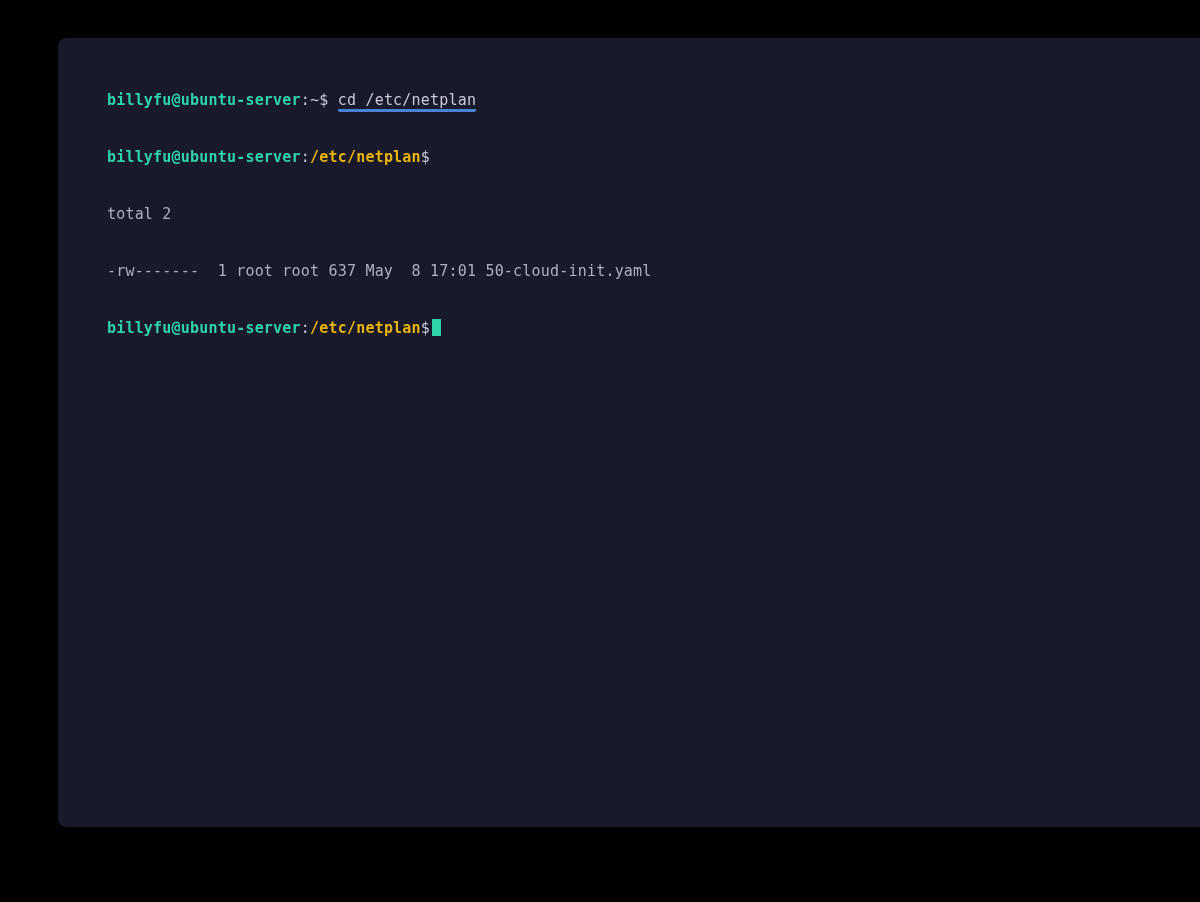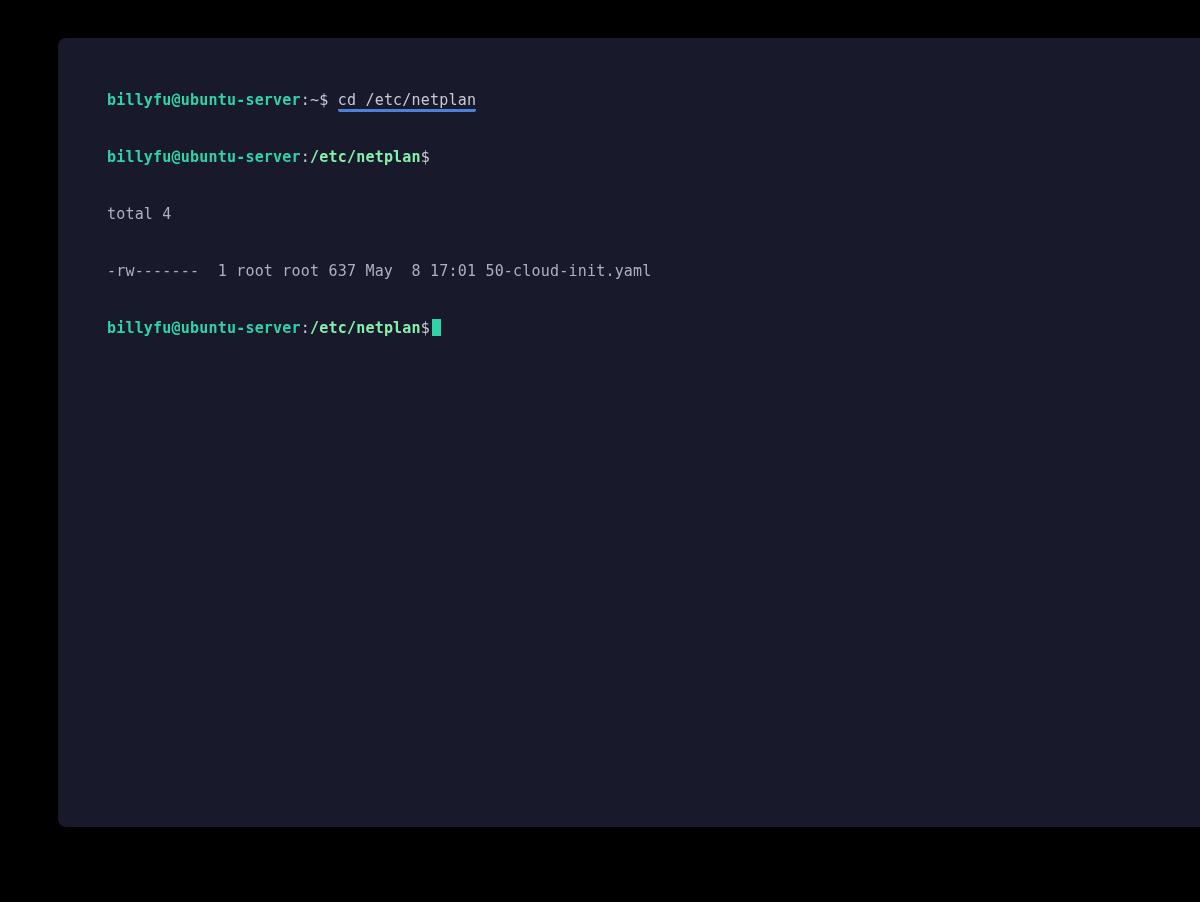--- a/index.html
+++ b/index.html
@@ -31,21 +31,21 @@
       height: 12px;
       opacity: 0.5;
     }
     .window-icon svg { display: block; }
     .term-line {
       white-space: pre;
     }
     .user-host { color: #2fd3a8; font-weight: 600; }
     .sep { color: #c8c9d4; }
     .path-home { color: #c8c9d4; }
-    .path-dir { color: #86efac; font-weight: 600; }
+    .path-dir { color: #eab308; font-weight: 600; }
     .prompt { color: #c8c9d4; }
     .cmd { color: #c8c9d4; }
     .u-highlight {
       border-bottom: 3px solid #4a82d6;
       padding-bottom: 0px;
       border-radius: 2px;
     }
     .output { color: #aeb0bf; }
     .cursor {
       display: inline-block;
@@ -71,21 +71,21 @@
   <div class="term-line">
     <span class="user-host">billyfu@ubuntu-server</span><span class="sep">:</span><span class="path-home">~</span><span class="prompt">$</span><span class="cmd"> </span><span class="cmd u-highlight">cd /etc/netplan</span>
   </div>
 
   <div class="term-line">
     <span class="user-host">billyfu@ubuntu-server</span><span class="sep">:</span><span class="path-dir">/etc/netplan</span><span class="prompt">$</span>
   </div>
 
 
   <div class="term-line">
-    <span class="output">total 4</span>
+    <span class="output">total 2</span>
   </div>
 
   <div class="term-line">
     <span class="output">-rw-------  1 root root 637 May  8 17:01 50-cloud-init.yaml</span>
   </div>
 
   <div class="term-line">
     <span class="user-host">billyfu@ubuntu-server</span><span class="sep">:</span><span class="path-dir">/etc/netplan</span><span class="prompt">$</span><span class="cursor"></span>
   </div>
 

